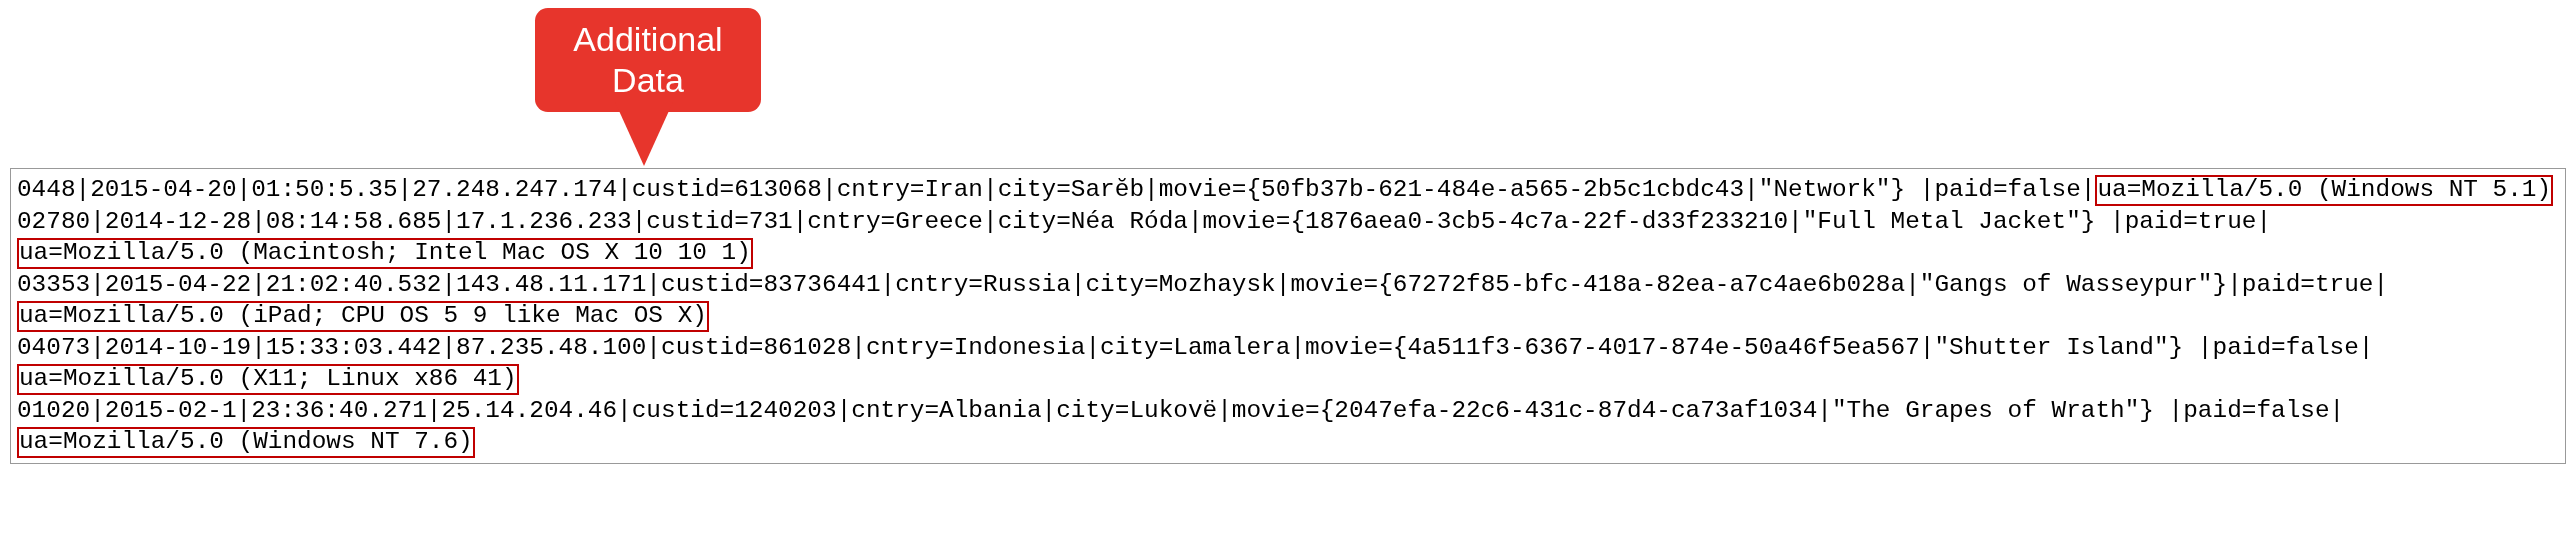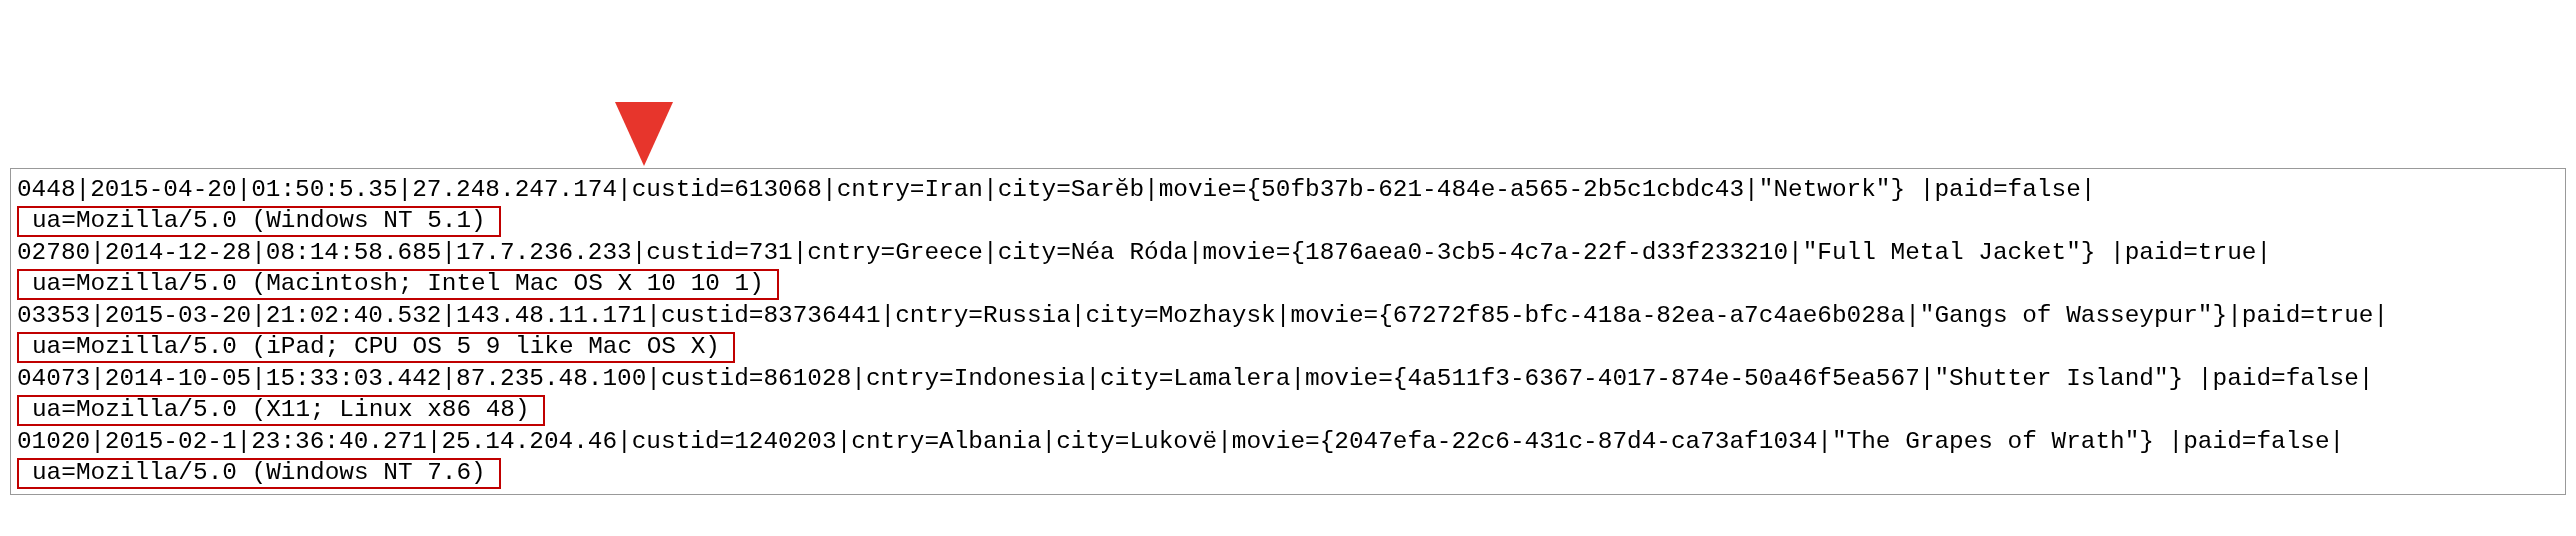--- a/index.html
+++ b/index.html
@@ -43,42 +43,46 @@
     padding: 4.8px 6.4px;
     font-family: "Courier New", Courier, monospace;
     font-size: 24.4px;
     line-height: 1.28;
     white-space: normal;
     word-break: break-all;
     color: #000000;
   }
   .hl {
     border: 2.4px solid #C00000;
-    padding: 0 13px;
+    padding: 0 0;
     display: inline-block;
     line-height: 1.1;
   }
 </style>
 </head>
 <body>
 
 <div class="callout-container">
+  <div class="callout">
+    <span>Additional</span><br>
+    <span>Data</span>
+  </div>
   <div class="callout-pointer"></div>
 </div>
 
 <div class="log-box">
   <div>
     <span>0448|2015-04-20|01:50:5.35|27.248.247.174|custid=613068|cntry=Iran|city=Sarĕb|movie={50fb37b-621-484e-a565-2b5c1cbdc43|"Network"} |paid=false|</span><span class="hl">ua=Mozilla/5.0 (Windows NT 5.1)</span>
   </div>
   <div>
-    <span>02780|2014-12-28|08:14:58.685|17.7.236.233|custid=731|cntry=Greece|city=Néa Róda|movie={1876aea0-3cb5-4c7a-22f-d33f233210|"Full Metal Jacket"} |paid=true|</span><span class="hl">ua=Mozilla/5.0 (Macintosh; Intel Mac OS X 10 10 1)</span>
+    <span>02780|2014-12-28|08:14:58.685|17.1.236.233|custid=731|cntry=Greece|city=Néa Róda|movie={1876aea0-3cb5-4c7a-22f-d33f233210|"Full Metal Jacket"} |paid=true|</span><span class="hl">ua=Mozilla/5.0 (Macintosh; Intel Mac OS X 10 10 1)</span>
   </div>
   <div>
-    <span>03353|2015-03-20|21:02:40.532|143.48.11.171|custid=83736441|cntry=Russia|city=Mozhaysk|movie={67272f85-bfc-418a-82ea-a7c4ae6b028a|"Gangs of Wasseypur"}|paid=true|</span><span class="hl">ua=Mozilla/5.0 (iPad; CPU OS 5 9 like Mac OS X)</span>
+    <span>03353|2015-04-22|21:02:40.532|143.48.11.171|custid=83736441|cntry=Russia|city=Mozhaysk|movie={67272f85-bfc-418a-82ea-a7c4ae6b028a|"Gangs of Wasseypur"}|paid=true|</span><span class="hl">ua=Mozilla/5.0 (iPad; CPU OS 5 9 like Mac OS X)</span>
   </div>
   <div>
-    <span>04073|2014-10-05|15:33:03.442|87.235.48.100|custid=861028|cntry=Indonesia|city=Lamalera|movie={4a511f3-6367-4017-874e-50a46f5ea567|"Shutter Island"} |paid=false|</span><span class="hl">ua=Mozilla/5.0 (X11; Linux x86 48)</span>
+    <span>04073|2014-10-19|15:33:03.442|87.235.48.100|custid=861028|cntry=Indonesia|city=Lamalera|movie={4a511f3-6367-4017-874e-50a46f5ea567|"Shutter Island"} |paid=false|</span><span class="hl">ua=Mozilla/5.0 (X11; Linux x86 41)</span>
   </div>
   <div>
     <span>01020|2015-02-1|23:36:40.271|25.14.204.46|custid=1240203|cntry=Albania|city=Lukovë|movie={2047efa-22c6-431c-87d4-ca73af1034|"The Grapes of Wrath"} |paid=false|</span><span class="hl">ua=Mozilla/5.0 (Windows NT 7.6)</span>
   </div>
 </div>
 
 
 </body></html>

